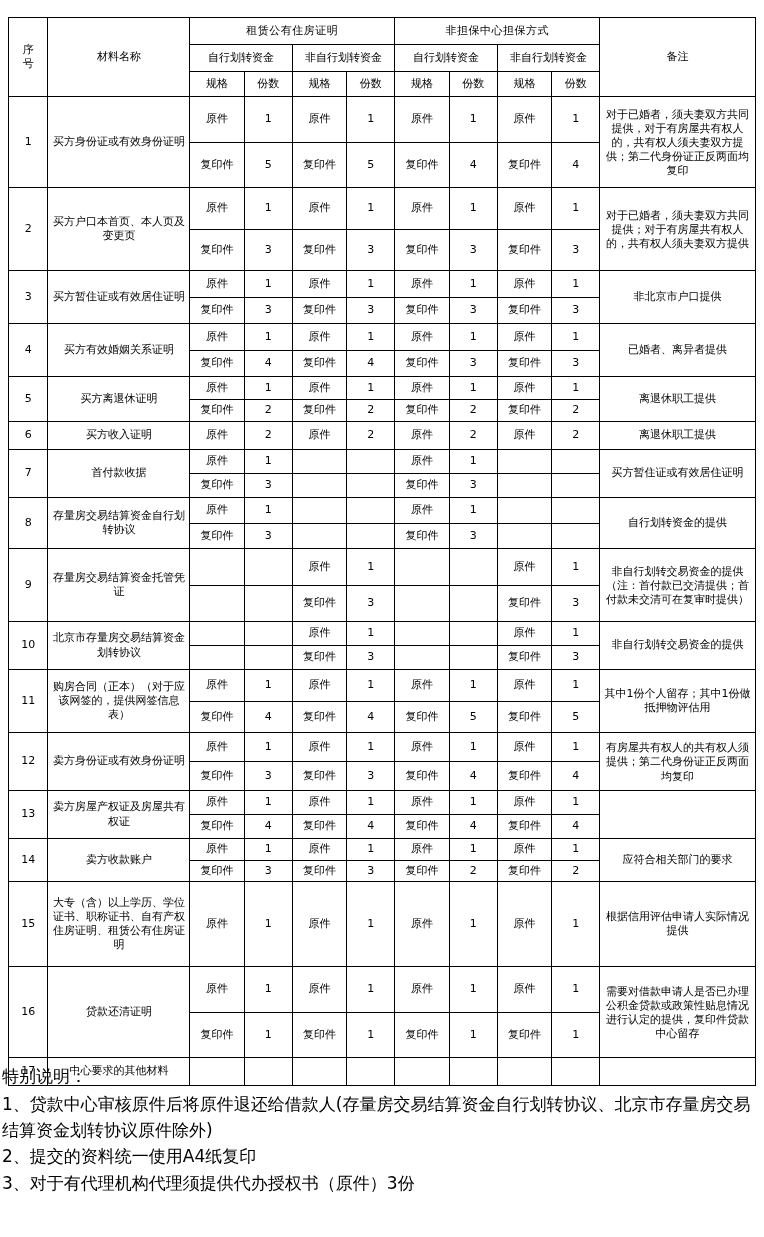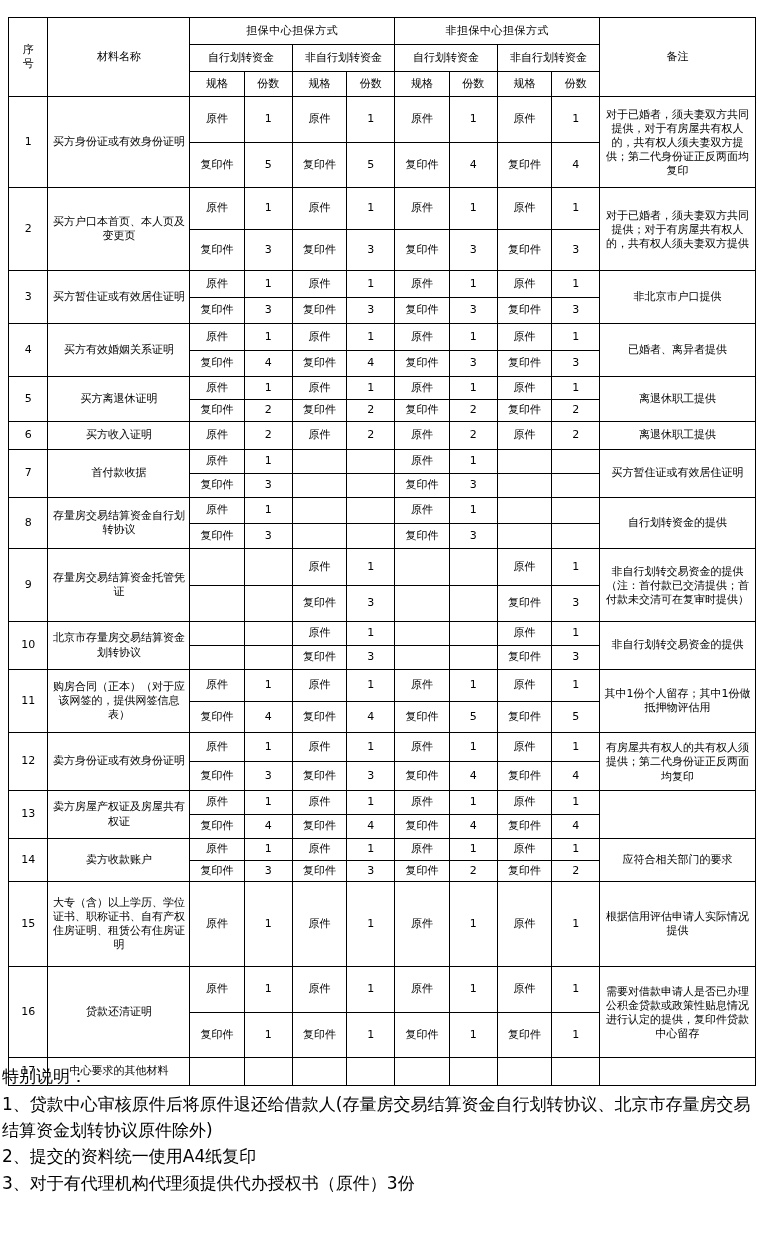--- a/index.html
+++ b/index.html
@@ -86,21 +86,21 @@
     </colgroup>
     <thead>
       <tr class="h-row1">
         <td rowspan="3" class="vert-idx">
           <div>
               <div>序</div>
               <div>号</div>
             </div>
         </td>
         <td rowspan="3" class="hdr-mid">材料名称</td>
-        <td colspan="4" class="hdr-top">担保中心担保方式</td>
+        <td colspan="4" class="hdr-top">租赁公有住房证明</td>
         <td colspan="4" class="hdr-top">非担保中心担保方式</td>
         <td rowspan="3" class="hdr-note">备注</td>
       </tr>
       <tr class="h-row2">
         <td colspan="2" class="hdr-mid">自行划转资金</td>
         <td colspan="2" class="hdr-mid">非自行划转资金</td>
         <td colspan="2" class="hdr-mid">自行划转资金</td>
         <td colspan="2" class="hdr-mid">非自行划转资金</td>
       </tr>
       <tr class="h-row3">

